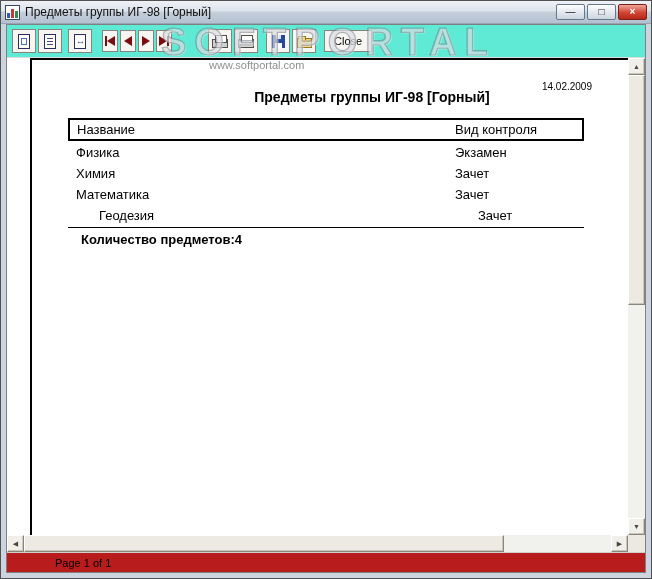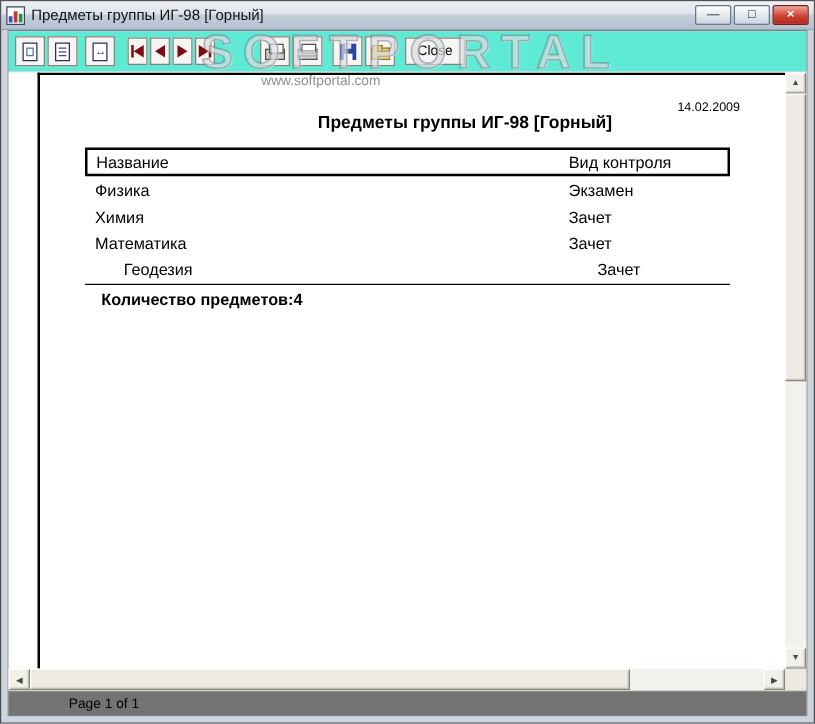--- a/index.html
+++ b/index.html
@@ -99,21 +99,21 @@
   .sb-up { top:0; left:0; } .sb-down { bottom:0; left:0; }
   .sb-left { left:0; top:0; } .sb-right { right:0; top:0; }
   .vthumb { position:absolute; left:0; top:17px; width:17px; height:230px; background:#eceae3;
             border:1px solid #fff; border-right-color:#8a867a; border-bottom-color:#8a867a;
             box-shadow:inset -1px -1px 0 #c9c5bb; }
   .hthumb { position:absolute; top:0; left:17px; height:17px; width:480px; background:#eceae3;
             border:1px solid #fff; border-right-color:#8a867a; border-bottom-color:#8a867a;
             box-shadow:inset -1px -1px 0 #c9c5bb; }
 
   
-  .statusbar { height:20px; flex:none; background:#737373; border-top:1px solid #cfcfcb;
+  .statusbar { height:20px; flex:none; background:#b91c1c; border-top:1px solid #cfcfcb;
                display:flex; align-items:center; padding:0 4px; }
   .status-text { font-size:11px; color:#000; padding-left:44px; }
 
   
   .watermark { position:absolute; left:160px; top:20px; z-index:30; pointer-events:none; }
   .wm-big { font-size:38px; font-weight:bold; letter-spacing:8px;
             color:rgba(170,175,184,0.30); -webkit-text-stroke:1.2px rgba(120,126,138,0.55);
             text-shadow:1px 1px 1px rgba(255,255,255,0.6); white-space:nowrap; }
   .wm-small { position:absolute; left:48px; top:38px; font-size:11px; color:#8f8f8f; white-space:nowrap; }
 </style>

